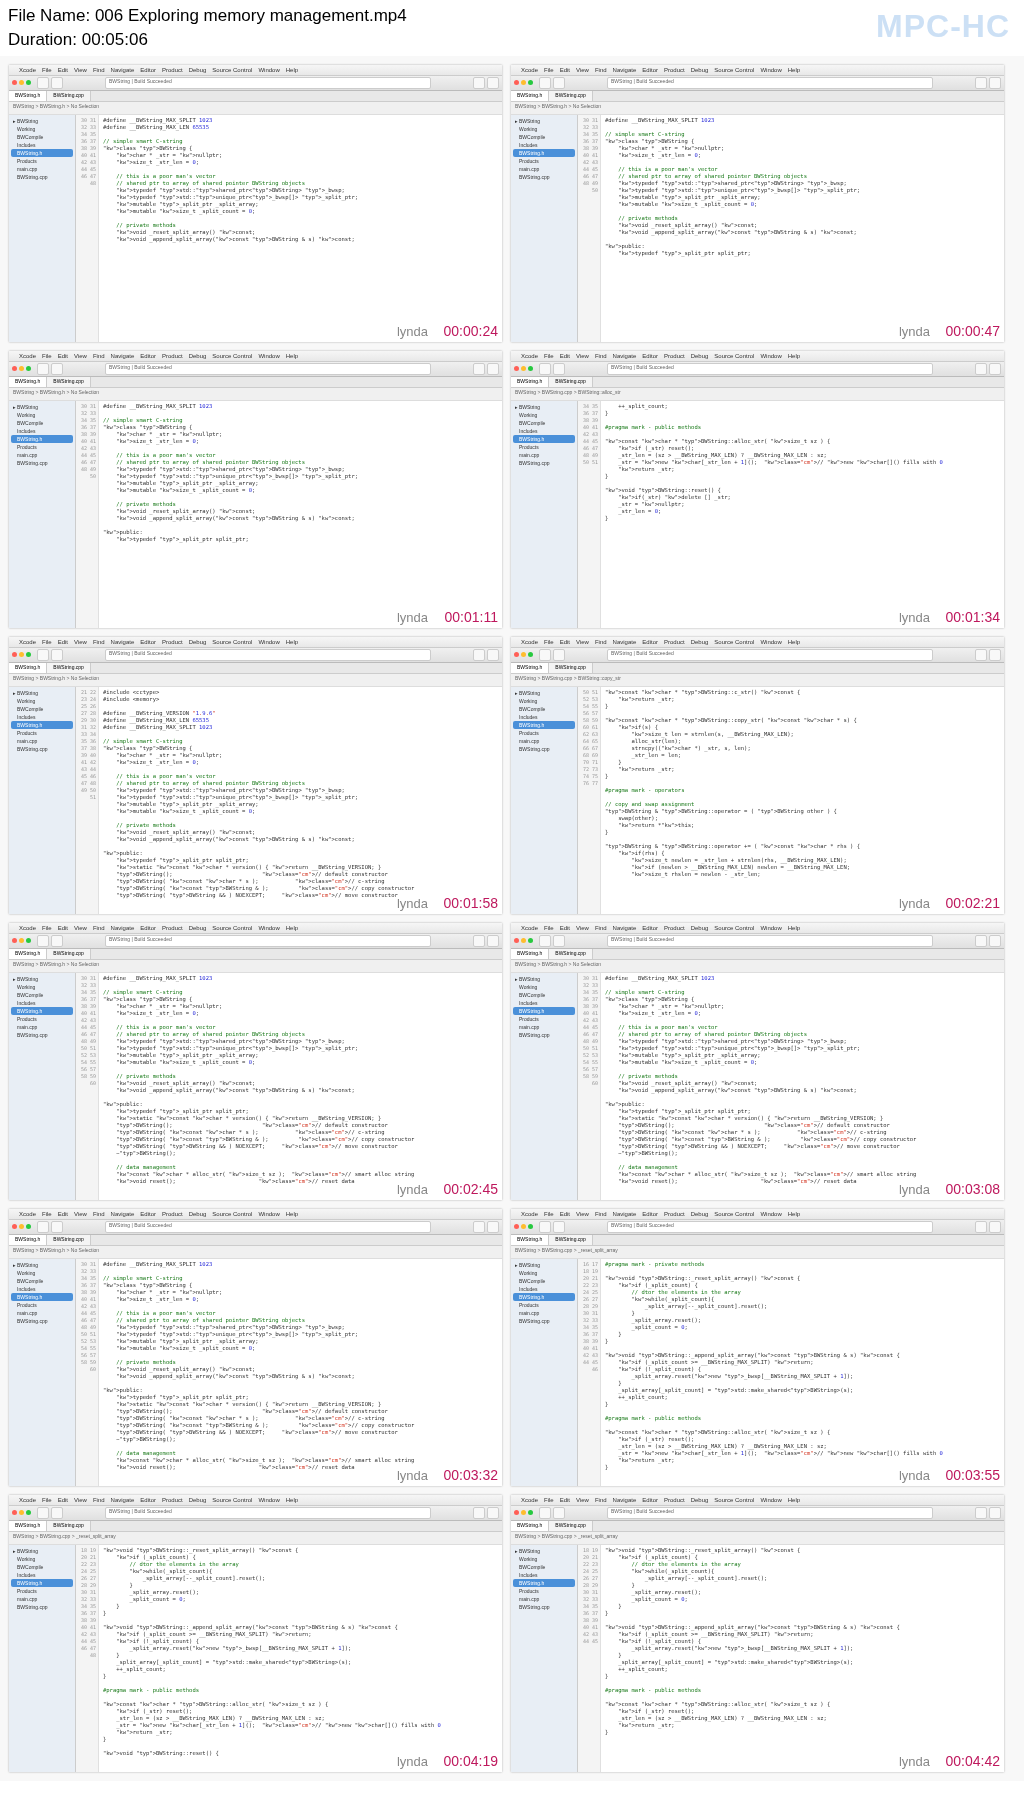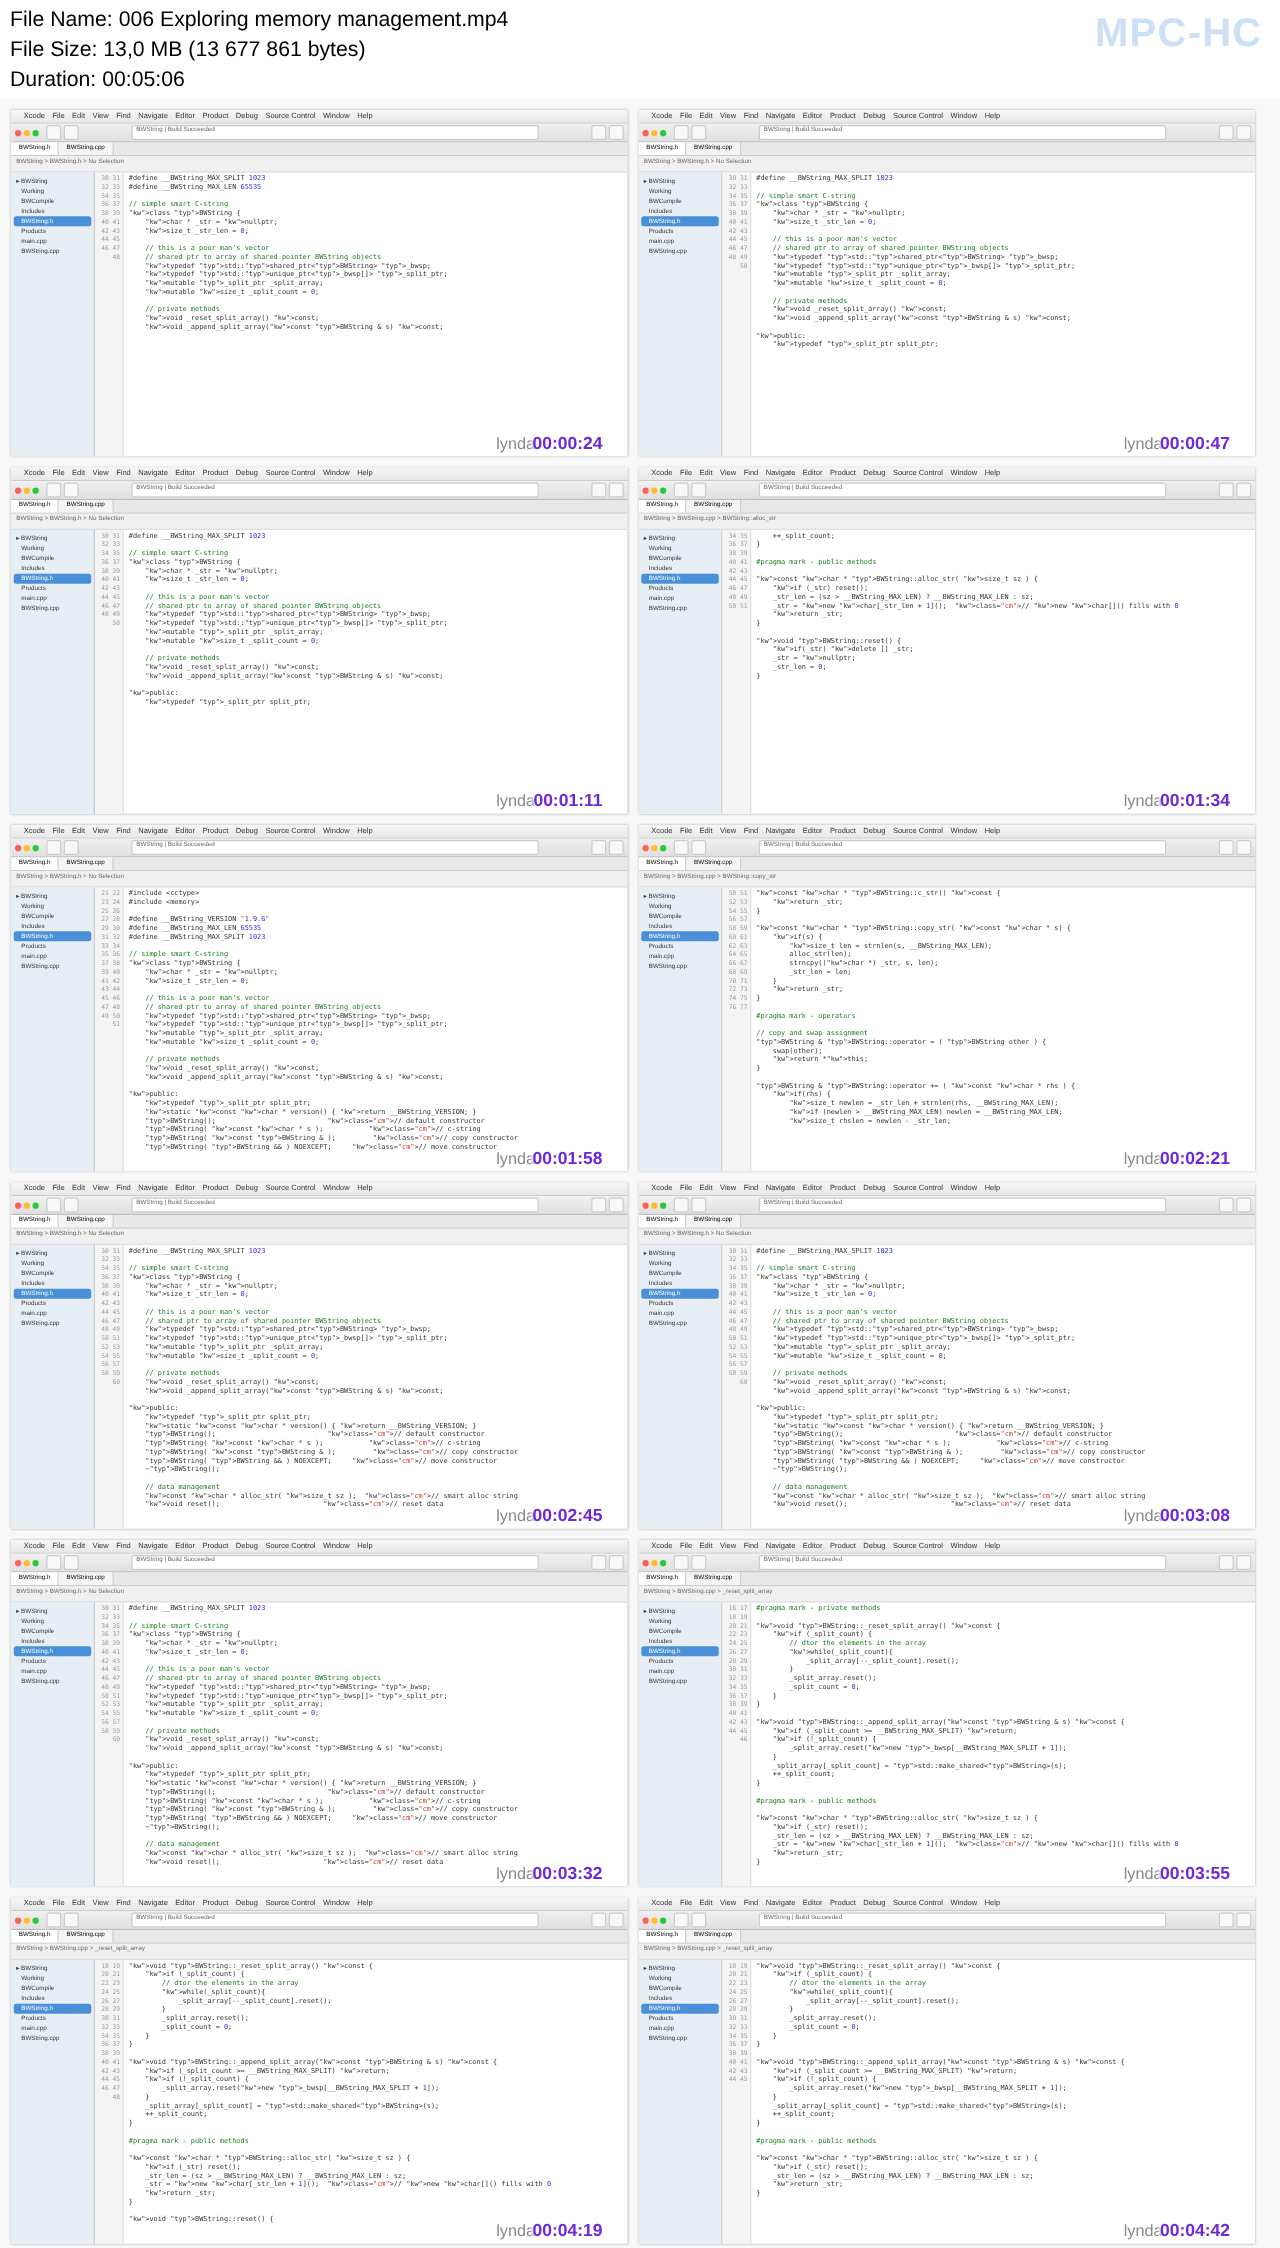--- a/index.html
+++ b/index.html
@@ -18,29 +18,28 @@
 .tab{padding:1px 6px;border-right:1px solid #ccc;background:#f4f4f4}
 .tab.active{background:#fff}
 .body{display:flex;height:calc(100% - 44px)}
 .sidebar{width:62px;background:#e8eef5;border-right:1px solid #ccc;font-size:5px;padding:2px}
 .sidebar .item{padding:1px 2px;white-space:nowrap;overflow:hidden;color:#333}
 .sidebar .item.sel{background:#4a90d9;color:#fff;border-radius:2px}
 .sidebar .folder{padding-left:6px}
 .gutter{width:20px;background:#f4f4f4;border-right:1px solid #e0e0e0;font-family:Menlo,monospace;font-size:5px;color:#999;text-align:right;padding:2px 2px 0 0;line-height:7px}
 .code{flex:1;font-family:Menlo,monospace;font-size:5.5px;line-height:7px;padding:2px 4px;color:#333;white-space:pre;overflow:hidden}.str{color:#d12f1b}.cm{color:#1a7a1a}.num{color:#272ad8}
 .crumb{height:10px;background:#f0f0f0;border-bottom:1px solid #ddd;font-size:5px;padding:1px 4px;color:#666}
-.ts{position:absolute;bottom:3px;right:20px;font-size:14px;font-weight:700;color:#6d28d9;text-shadow:0 0 3px #fff,0 0 3px #fff,0 0 3px #fff}
+.ts{position:absolute;bottom:3px;right:4px;font-size:14px;font-weight:400;color:#be185d;text-shadow:0 0 3px #fff,0 0 3px #fff,0 0 3px #fff}
 .lynda{position:absolute;bottom:3px;right:74px;font-size:13px;font-weight:400;color:#888}
 </style>
 </head>
 <body>
 
 <div class="header">
   <div>File Name: 006 Exploring memory management.mp4</div>
-  <div>File Size: 13,0 MB (13 677 861 bytes)</div>
   <div>Duration: 00:05:06</div>
 </div>
 <div class="watermark">MPC-HC</div>
 
 <div class="grid" id="grid">
     <div class="thumb">
       <div class="mac-menu">
         <span class="apple"></span>
         <span>Xcode</span>
         <span>File</span>

